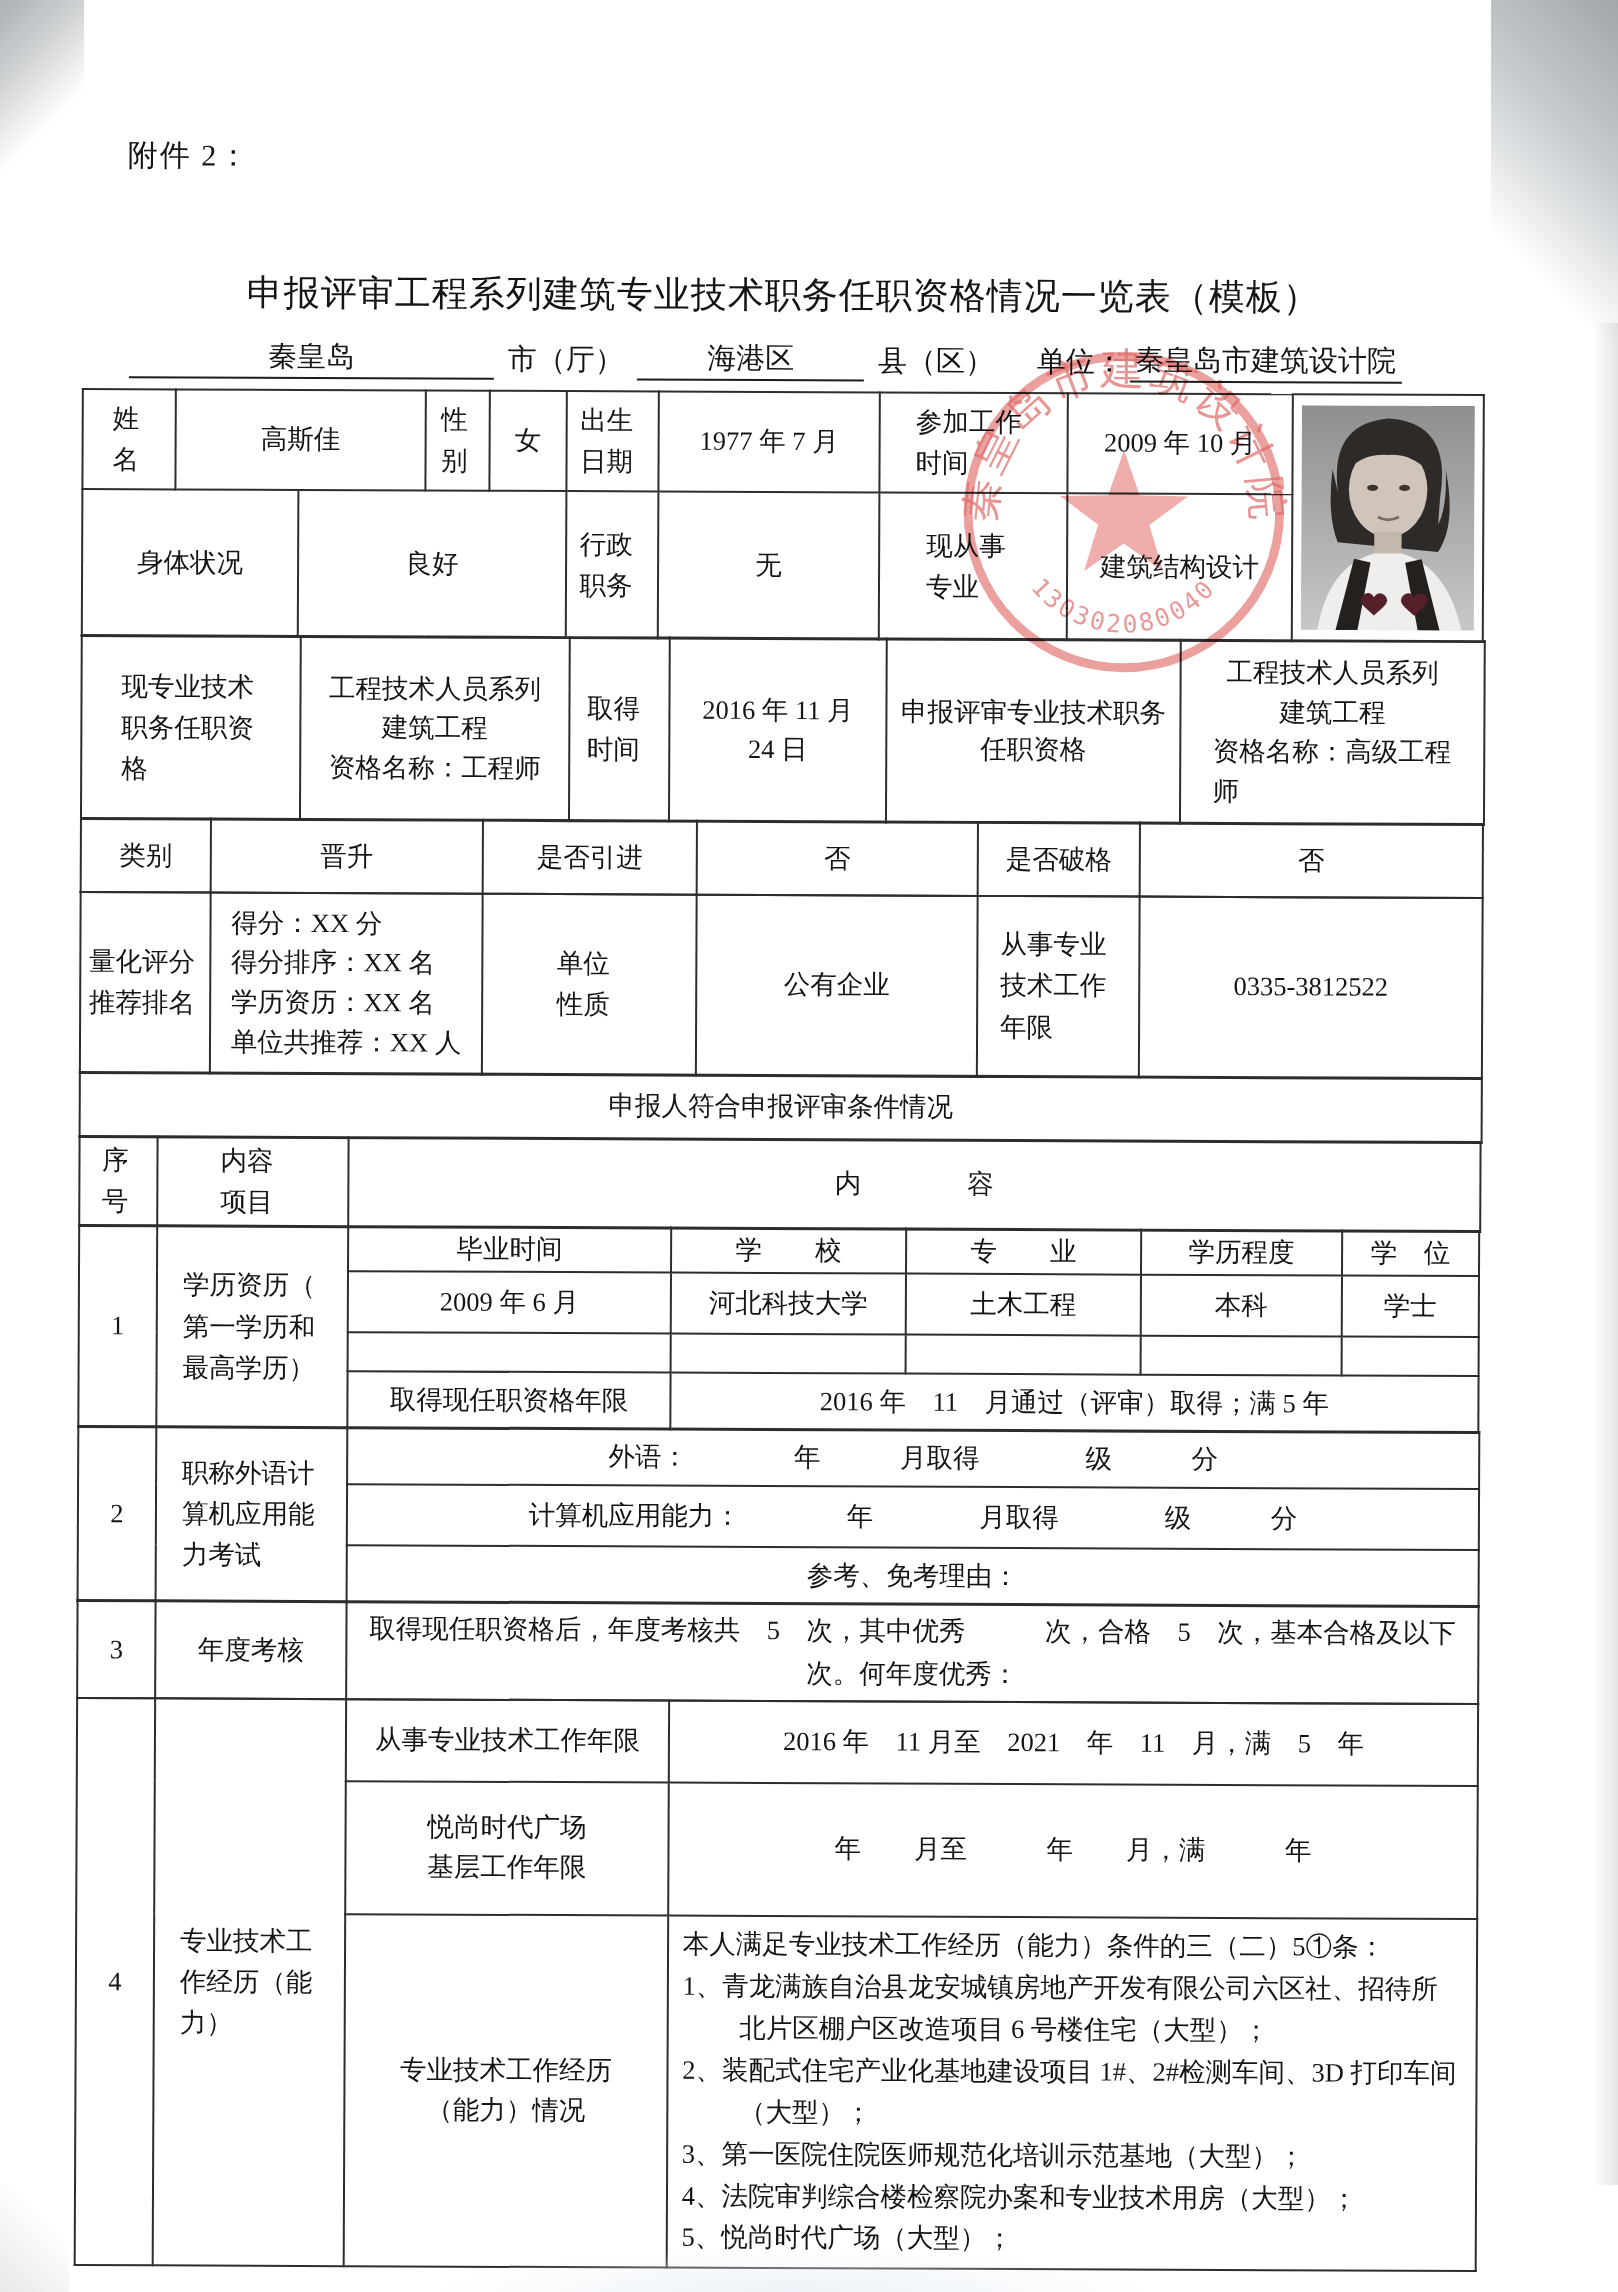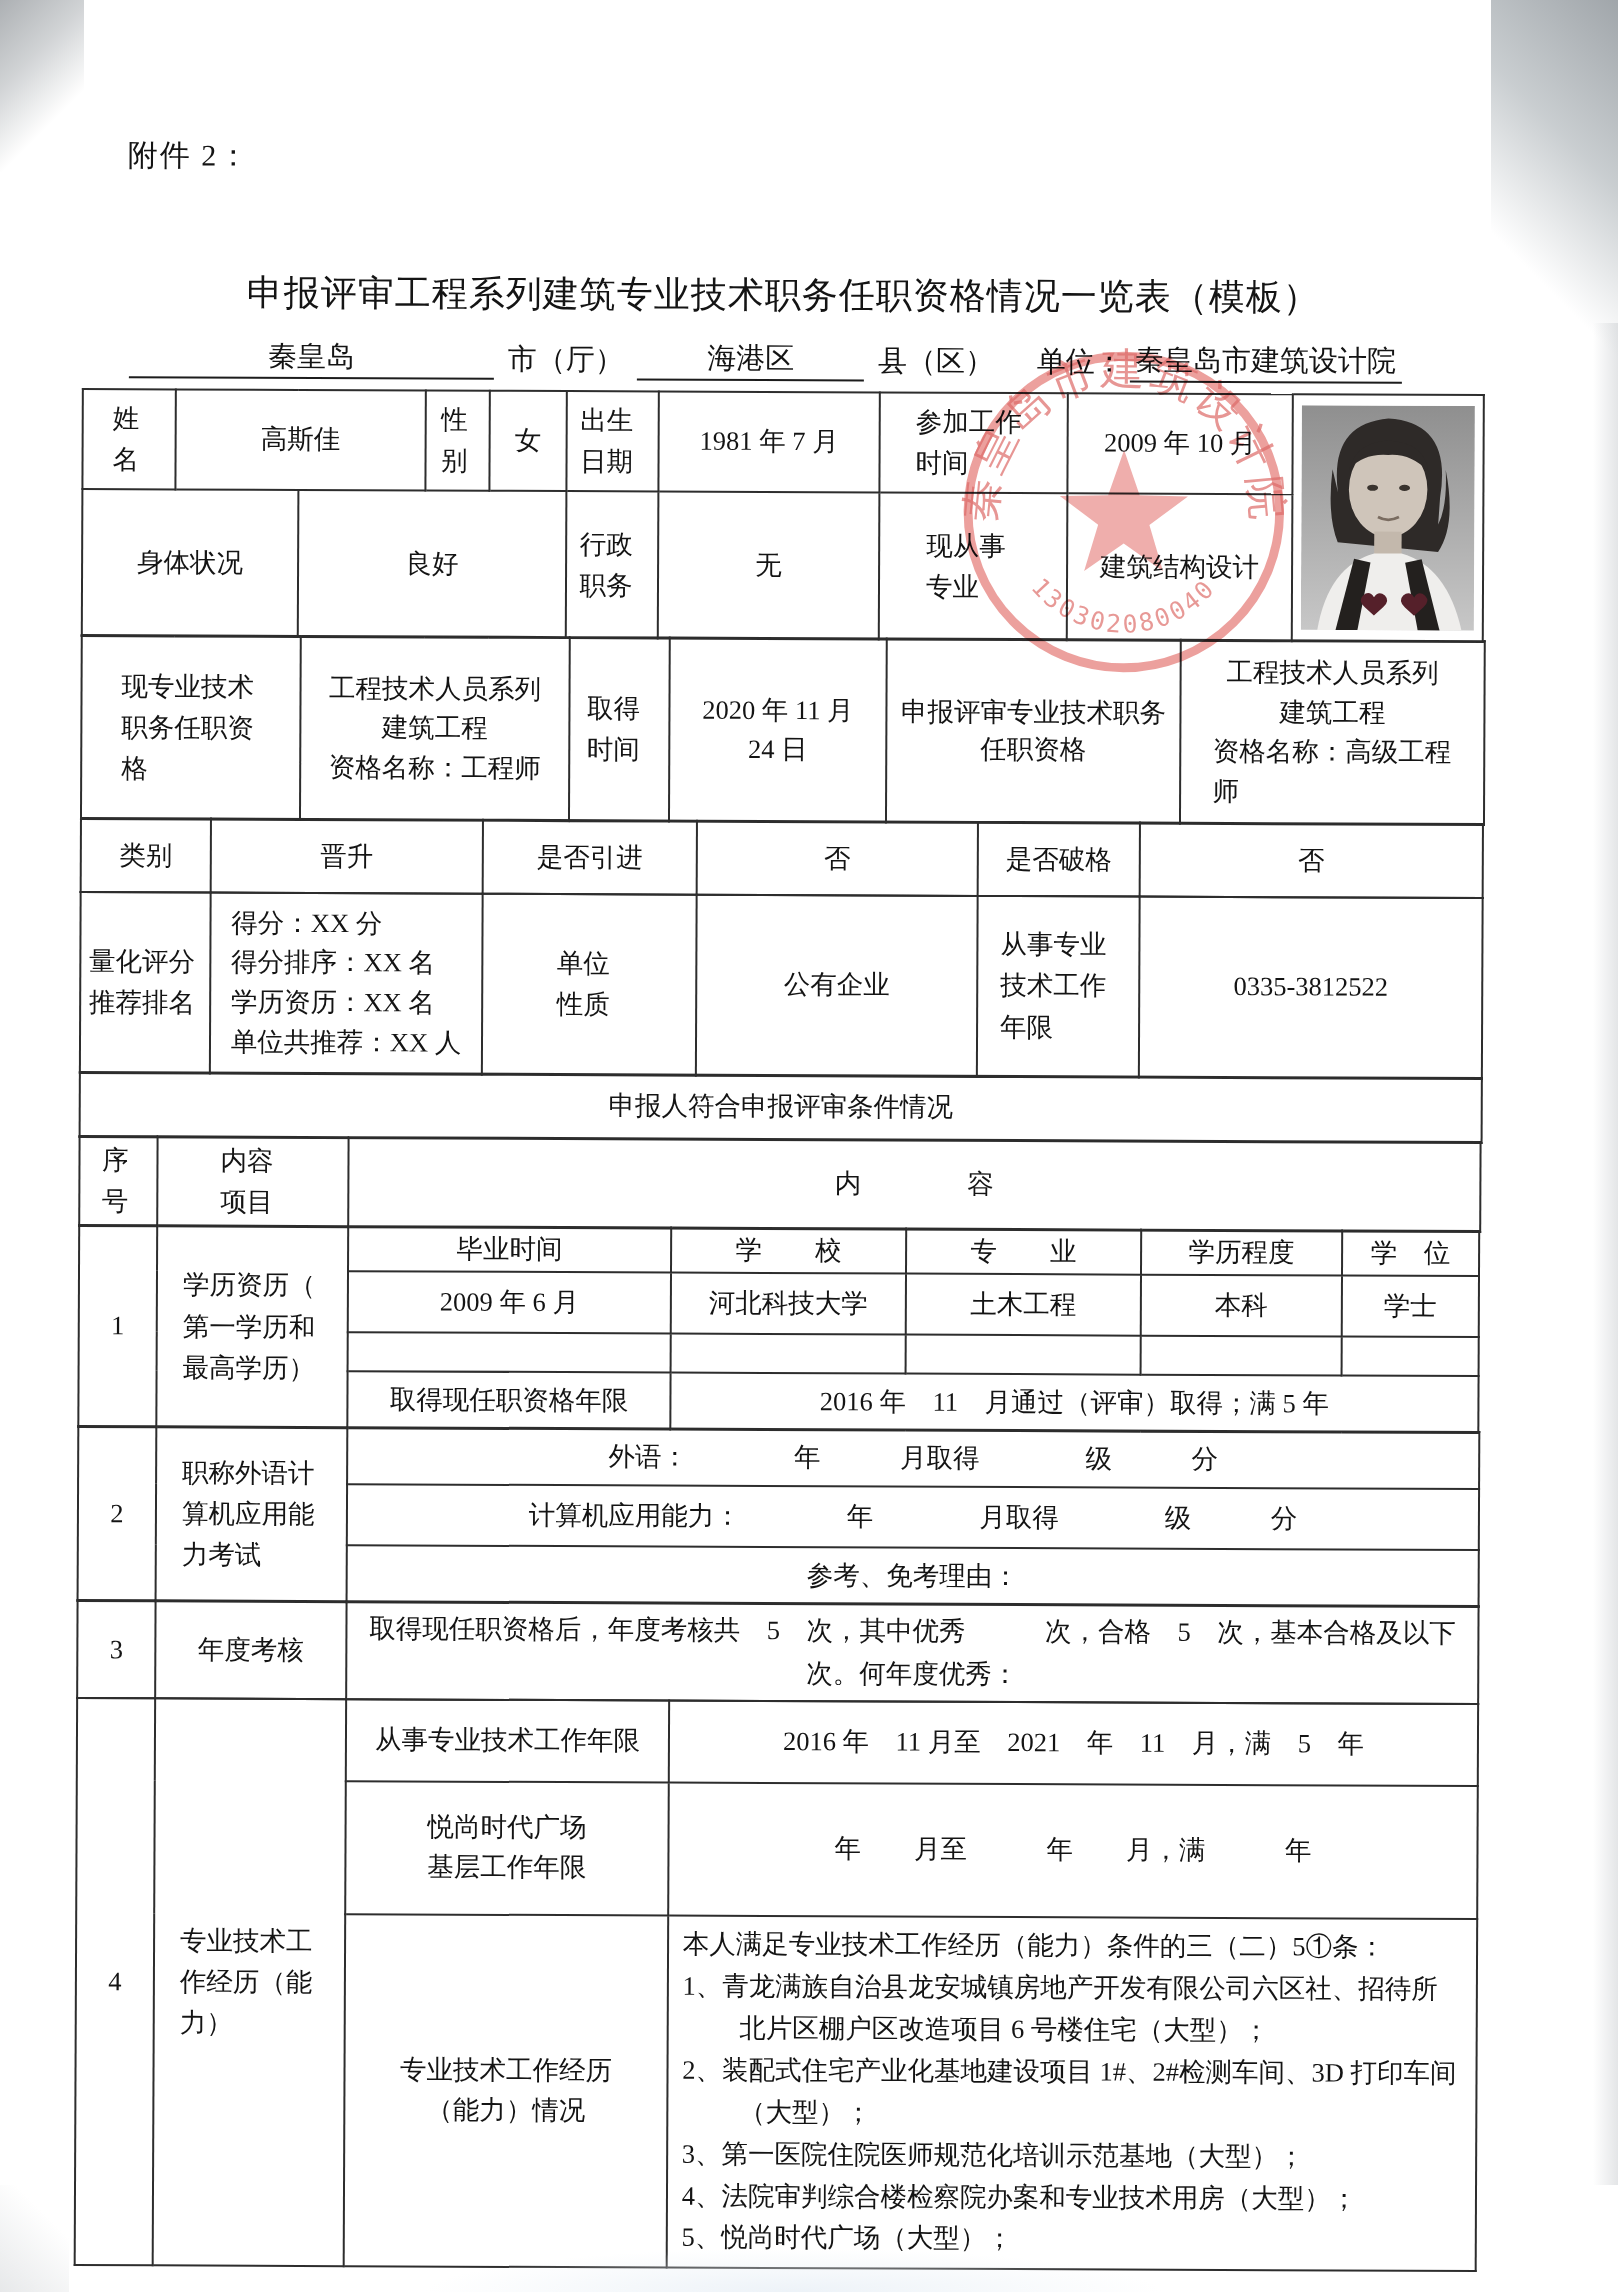--- a/index.html
+++ b/index.html
@@ -83,21 +83,21 @@
             <col style="width:225px">
             <col style="width:191px">
           </colgroup>
         <tbody>
             <tr style="height:100px">
           <td><span class="stack w32">姓名</span></td>
           <td colspan="2">高斯佳</td>
           <td><span class="stack w32">性别</span></td>
           <td>女</td>
           <td><span class="stack w64">出生日期</span></td>
-          <td>1981 年 7 月</td>
+          <td>1977 年 7 月</td>
           <td><span class="stack w118">参加工作时间</span></td>
           <td>2009 年 10 月</td>
           <td rowspan="2" class="photo-cell">
             <svg viewBox="0 0 190 246" preserveAspectRatio="none">
               <defs>
                 <linearGradient id="pbg" x1="0" y1="0" x2="0" y2="1">
                   <stop offset="0" stop-color="#8f8f8f"></stop>
                       <stop offset="1" stop-color="#c7c7c7"></stop>
                 </linearGradient>
               </defs>
@@ -138,21 +138,21 @@
             <col style="width:304px">
           </colgroup>
         <tbody>
             <tr style="height:184px">
           <td><span class="stack w142">现专业技术职务任职资格</span></td>
           <td>
             <span class="lines"><span>工程技术人员系列</span><span>建筑工程</span><span class="ll">资格名称：工程师</span></span>
           </td>
           <td><span class="stack w64">取得时间</span></td>
           <td>
-            <span class="lines"><span>2020 年 11 月</span><span>24 日</span></span>
+            <span class="lines"><span>2016 年 11 月</span><span>24 日</span></span>
           </td>
           <td>申报评审专业技术职务任职资格</td>
           <td>
             <span class="lines" style="max-width:239px"><span>工程技术人员系列</span><span>建筑工程</span><span class="ll" style="word-break:break-all">资格名称：高级工程师</span></span>
           </td>
         </tr>
       </tbody>
         </table>
 
       <table class="t">

